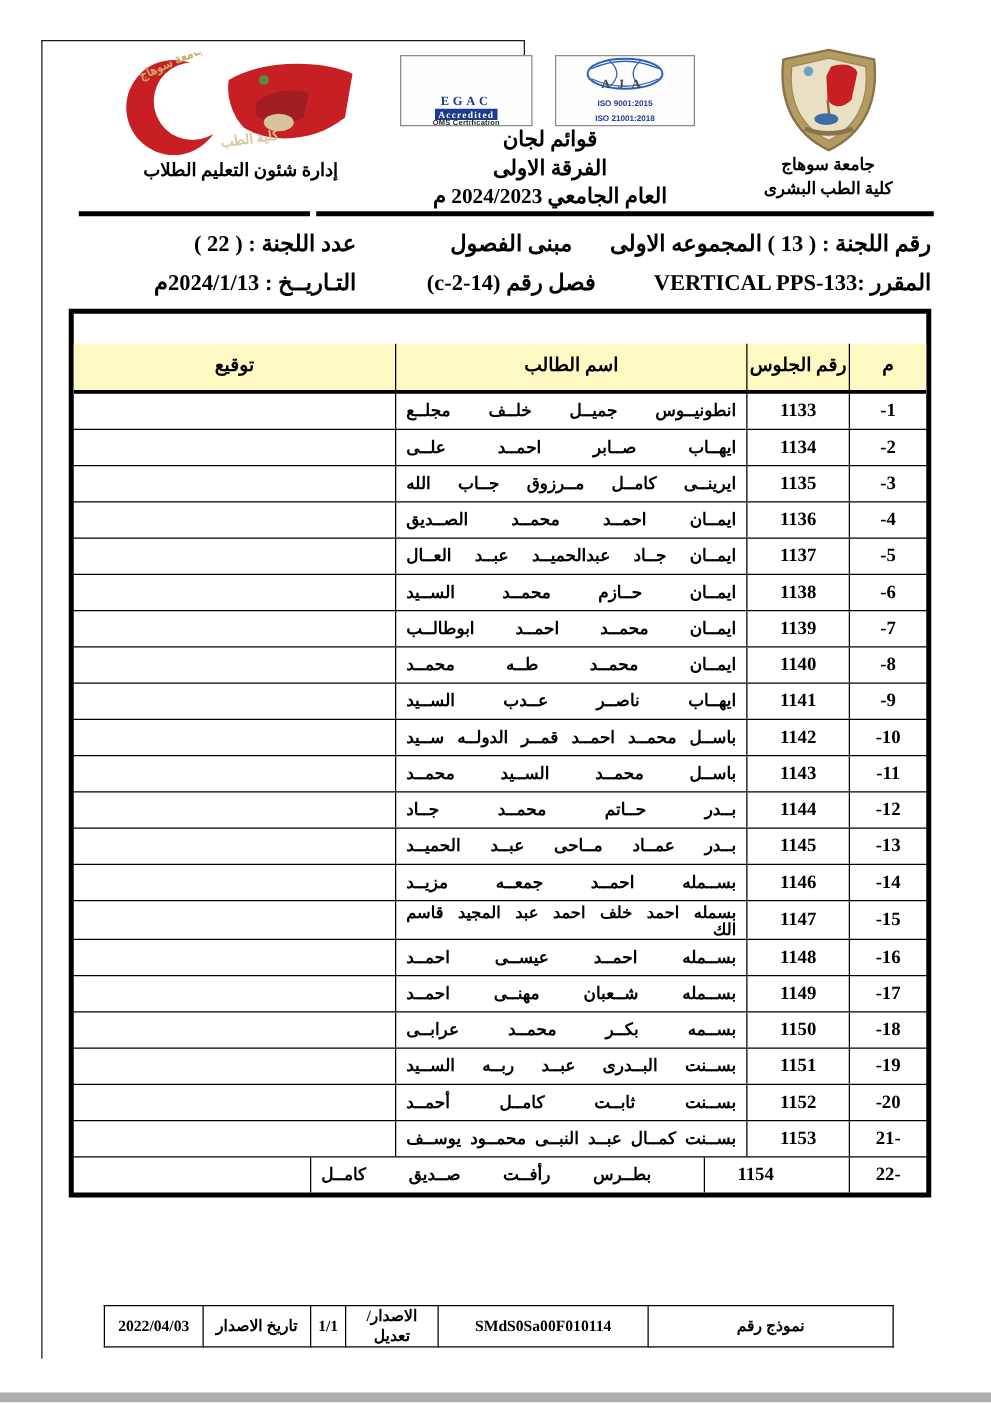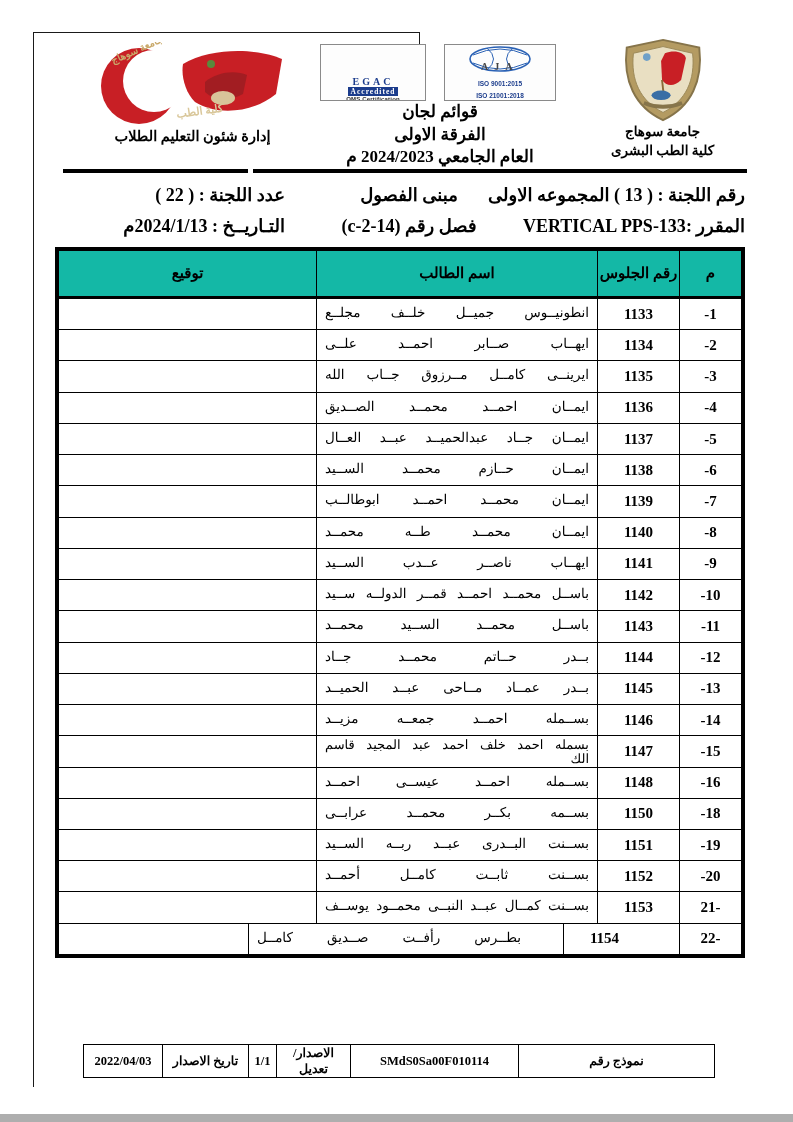--- a/index.html
+++ b/index.html
@@ -34,34 +34,34 @@
 
   
   .info{position:absolute;top:180px;font-weight:bold;font-size:18px;line-height:31px;direction:rtl;}
   .info-right{left:445px;width:300px;text-align:right;}
   .info-center{left:318px;width:182px;text-align:center;}
   .info-left{left:63px;width:222px;text-align:right;}
 
   
   .main-table{position:absolute;left:55px;top:247px;width:690px;height:711px;border:4px solid #000;box-sizing:border-box;display:flex;flex-direction:column;background:#fff;}
   .trow{display:flex;flex-direction:row;align-items:stretch;}
-  .thead{height:45px;background:#14b8a6;border-bottom:3px solid #000;font-weight:bold;}
+  .thead{height:45px;background:#fef9c3;border-bottom:3px solid #000;font-weight:bold;margin-top:24px;}
   .tbody{flex:1;display:flex;flex-direction:column;}
   .tbody .trow{flex:1;border-bottom:1px solid #000;}
   .tbody .trow:last-child{border-bottom:none;gap:34px;}
   .cell{box-sizing:border-box;overflow:hidden;}
   .c-sig{flex:1;}
   .c-name{width:281px;border-left:1px solid #000;}
   .c-seat{width:82px;border-left:1px solid #000;}
   .c-idx{width:62px;border-left:1px solid #000;}
   .hcell{display:flex;align-items:center;justify-content:center;text-align:center;direction:rtl;font-size:15px;line-height:17px;}
   .bcell{display:flex;align-items:center;justify-content:center;}
   .c-seat.bcell{font-weight:bold;font-size:15px;}
   .c-idx.bcell{font-weight:bold;font-size:15px;direction:ltr;}
-  .name-cell{display:block;direction:rtl;font-weight:normal;font-size:13.5px;line-height:28px;padding:0 8px;
+  .name-cell{display:block;direction:rtl;font-weight:bold;font-size:13.5px;line-height:28px;padding:0 8px;
              text-align:justify;text-align-last:justify;white-space:nowrap;}
   .name-cell.two-line{line-height:14px;padding-top:2px;font-size:13px;}
   .name-cell.two-line .nl{text-align:justify;text-align-last:justify;white-space:nowrap;}
 
   
   .footer-table{position:absolute;left:83px;top:1044px;border-collapse:collapse;direction:rtl;}
   .footer-table td{border:1px solid #000;height:22px;text-align:center;vertical-align:middle;font-weight:bold;font-size:12.5px;padding:0 4px;box-sizing:border-box;}
 </style>
 </head>
 <body>
@@ -246,20 +246,26 @@
           <div class="cell c-idx bcell">-15</div>
         </div>
         <div class="trow">
           <div class="cell c-sig"></div>
           <div class="cell c-name name-cell">بســمله احمــد عيســى احمــد</div>
           <div class="cell c-seat bcell">1148</div>
           <div class="cell c-idx bcell">-16</div>
         </div>
         <div class="trow">
           <div class="cell c-sig"></div>
+          <div class="cell c-name name-cell">بســمله شــعبان مهنــى احمــد</div>
+          <div class="cell c-seat bcell">1149</div>
+          <div class="cell c-idx bcell">-17</div>
+        </div>
+        <div class="trow">
+          <div class="cell c-sig"></div>
           <div class="cell c-name name-cell">بســمه بكــر محمــد عرابــى</div>
           <div class="cell c-seat bcell">1150</div>
           <div class="cell c-idx bcell">-18</div>
         </div>
         <div class="trow">
           <div class="cell c-sig"></div>
           <div class="cell c-name name-cell">بســنت البــدرى عبــد ربــه الســيد</div>
           <div class="cell c-seat bcell">1151</div>
           <div class="cell c-idx bcell">-19</div>
         </div>

